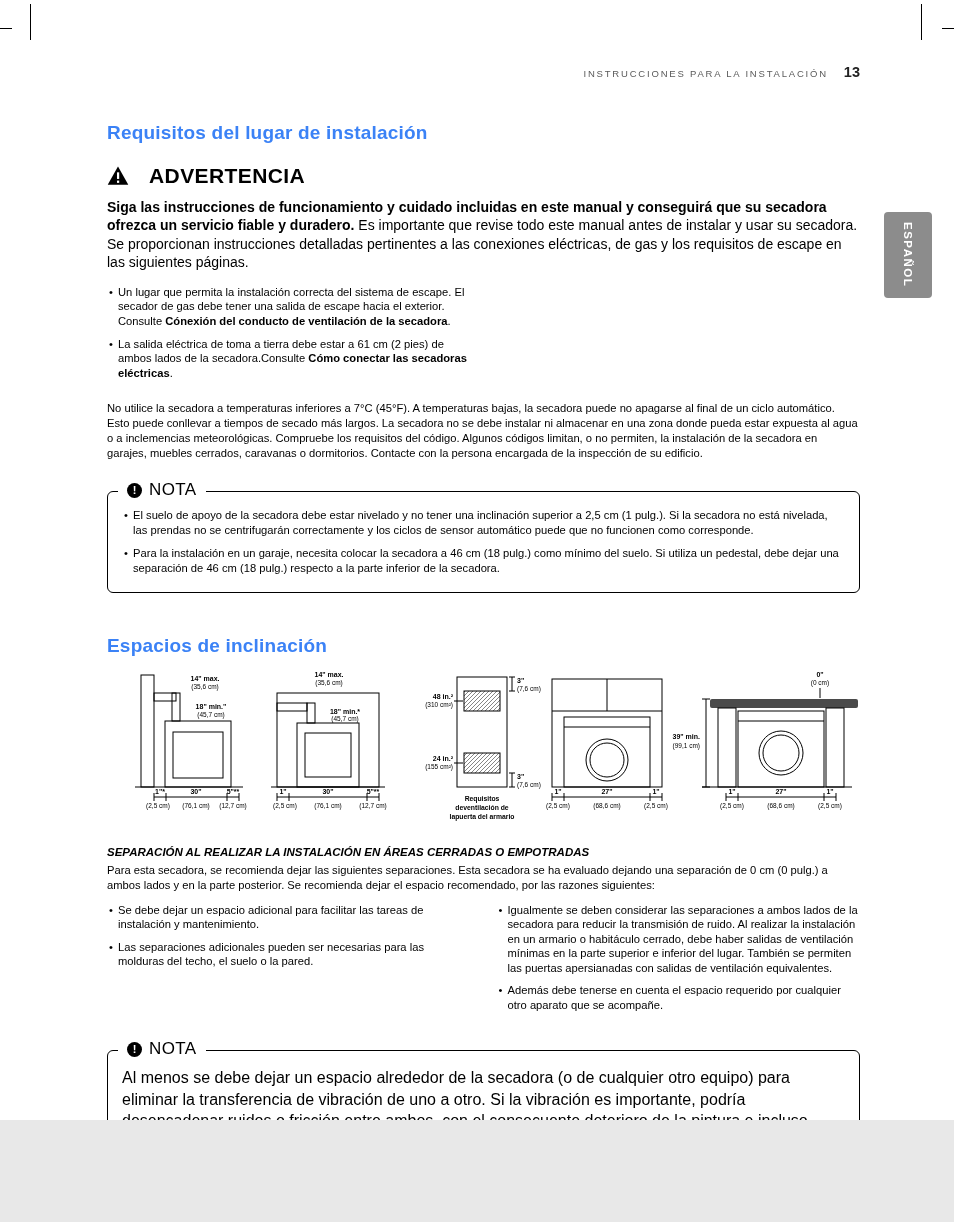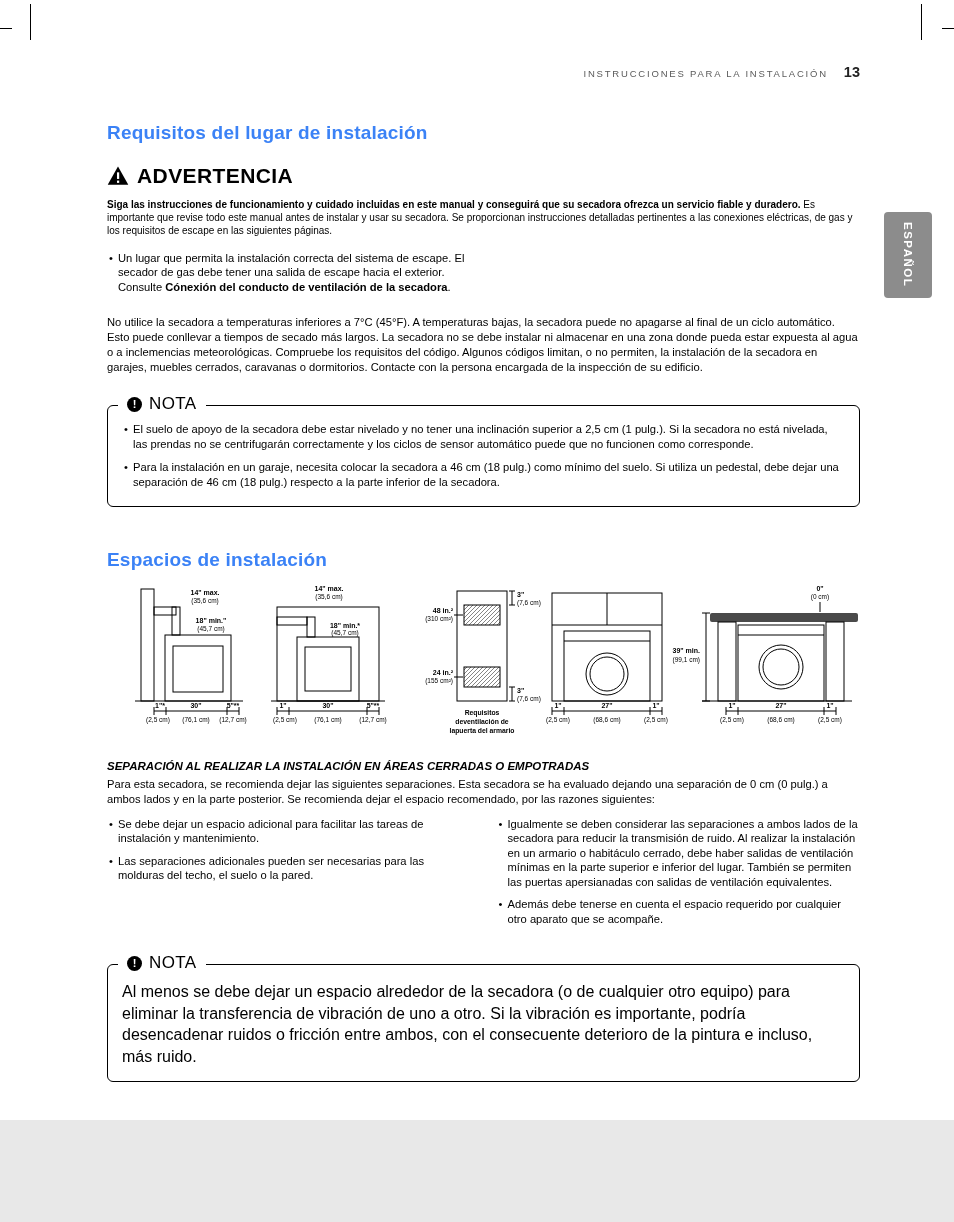--- a/index.html
+++ b/index.html
@@ -30,25 +30,25 @@
   .lang-tab span {
     writing-mode:vertical-rl; color:#fff; font-size:11.5px; font-weight:bold;
     letter-spacing:1.5px;
   }
 
   .content { position:absolute; left:107px; top:122px; width:753px; }
 
   .sec-title { font-size:19px; font-weight:700; color:#3b82f6; margin:0 0 20px 0; letter-spacing:0.2px; }
   .sec-title.t2 { margin-top:42px; margin-bottom:12px; }
 
-  .warn-head { display:flex; align-items:center; gap:8px; margin:0 0 10px 0; }
+  .warn-head { display:flex; align-items:center; gap:20px; margin:0 0 10px 0; }
   .warn-icon { display:flex; }
   .warn-word { font-size:21px; font-weight:700; letter-spacing:0.4px; }
 
-  .intro { font-size:10px; line-height:1.32; margin:0 0 13px 0; }
+  .intro { font-size:14px; line-height:1.32; margin:0 0 13px 0; }
   .cols { display:flex; gap:26px; }
   .blist { list-style:none; margin:0; padding:0; font-size:11.2px; line-height:1.3; flex:1; }
   .blist li { position:relative; padding-left:11px; margin-bottom:8px; }
   .blist li::before { content:"•"; position:absolute; left:2px; top:0; }
 
   .para { font-size:11.2px; line-height:1.34; margin:13px 0 0 0; }
   .para.tight { margin:4px 0 10px 0; }
 
   .nota { border:1.5px solid #000; border-radius:6px; margin-top:30px; padding:16px 14px 7px 14px; position:relative; }
   .nota-title { position:absolute; top:-12px; left:10px; background:#fff; padding:0 9px; display:flex; align-items:center; gap:7px; }
@@ -105,39 +105,40 @@
         </svg>
       </span>
       <span class="warn-word">ADVERTENCIA</span>
     </div>
 
     <p class="intro"><strong>Siga las instrucciones de funcionamiento y cuidado incluidas en este manual y conseguirá que su secadora ofrezca un servicio fiable y duradero.</strong><span> Es importante que revise todo este manual antes de instalar y usar su secadora. Se proporcionan instrucciones detalladas pertinentes a las conexiones eléctricas, de gas y los requisitos de escape en las siguientes páginas.</span></p>
 
     <div class="cols">
       <ul class="blist">
         <li><span>Un lugar que permita la instalación correcta del sistema de escape. El secador de gas debe tener una salida de escape hacia el exterior. Consulte </span><strong>Cónexión del conducto de ventilación de la secadora</strong><span>.</span></li>
+        <li><span>La salida eléctrica de toma a tierra debe estar a 61 cm (2 pies) de ambos lados de la secadora.Consulte </span><strong>Cómo conectar las secadoras eléctricas</strong><span>.</span></li>
       </ul>
       <ul class="blist">
       </ul>
     </div>
 
     <p class="para">No utilice la secadora a temperaturas inferiores a 7°C (45°F). A temperaturas bajas, la secadora puede no apagarse al final de un ciclo automático. Esto puede conllevar a tiempos de secado más largos. La secadora no se debe instalar ni almacenar en una zona donde pueda estar expuesta al agua o a inclemencias meteorológicas. Compruebe los requisitos del código. Algunos códigos limitan, o no permiten, la instalación de la secadora en garajes, muebles cerrados, caravanas o dormitorios. Contacte con la persona encargada de la inspección de su edificio.</p>
 
     <div class="nota">
       <div class="nota-title">
         <span class="nota-icon">!</span>
         <span class="nota-word">NOTA</span>
       </div>
       <ul class="blist">
         <li><span>El suelo de apoyo de la secadora debe estar nivelado y no tener una inclinación superior a 2,5 cm (1 pulg.). Si la secadora no está nivelada, las prendas no se centrifugarán correctamente y los ciclos de sensor automático puede que no funcionen como corresponde.</span></li>
         <li><span>Para la instalación en un garaje, necesita colocar la secadora a 46 cm (18 pulg.) como mínimo del suelo. Si utiliza un pedestal, debe dejar una separación de 46 cm (18 pulg.) respecto a la parte inferior de la secadora.</span></li>
       </ul>
     </div>
 
-    <h1 class="sec-title t2">Espacios de instalación</h1>
+    <h1 class="sec-title t2">Espacios de inclinación</h1>
 
     <div class="diagrams">
       <svg width="753" height="168" viewBox="0 0 753 168">
         <defs>
           <pattern id="hatch" width="4" height="4" patternUnits="userSpaceOnUse">
             <path d="M0 4 L4 0" stroke="#666" stroke-width="0.8"></path>
           </pattern>
         </defs>
 
         <g transform="translate(34,0)">

